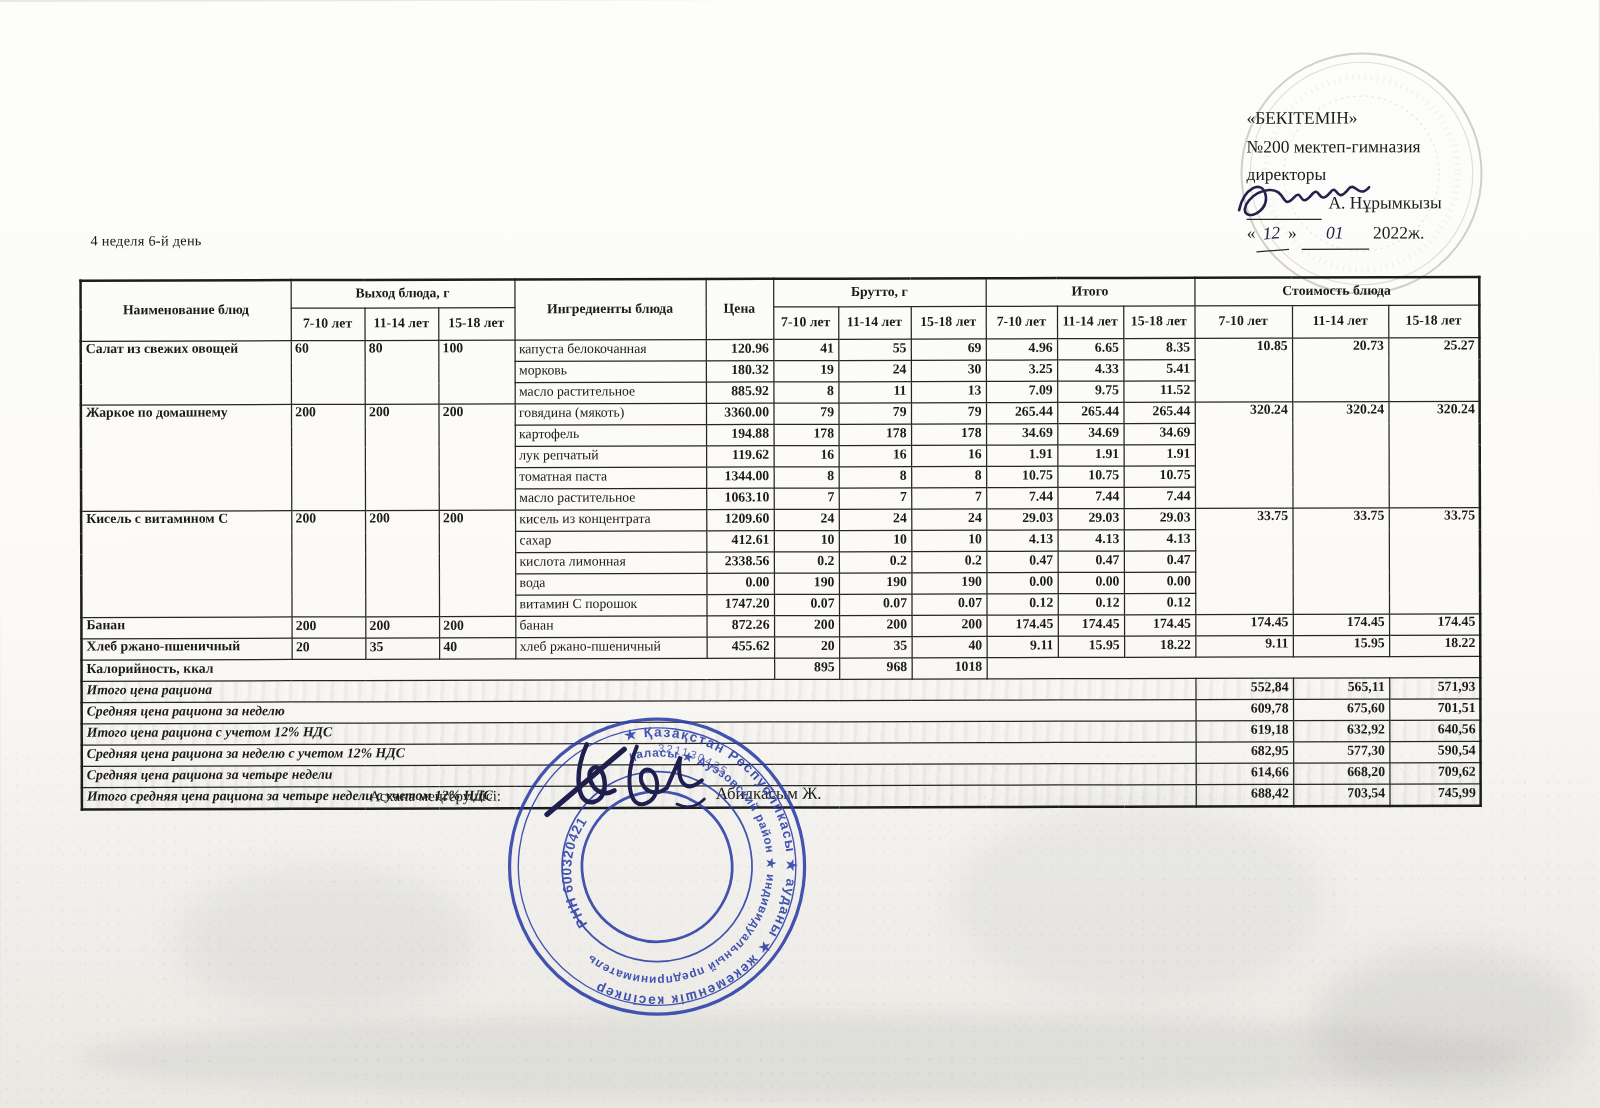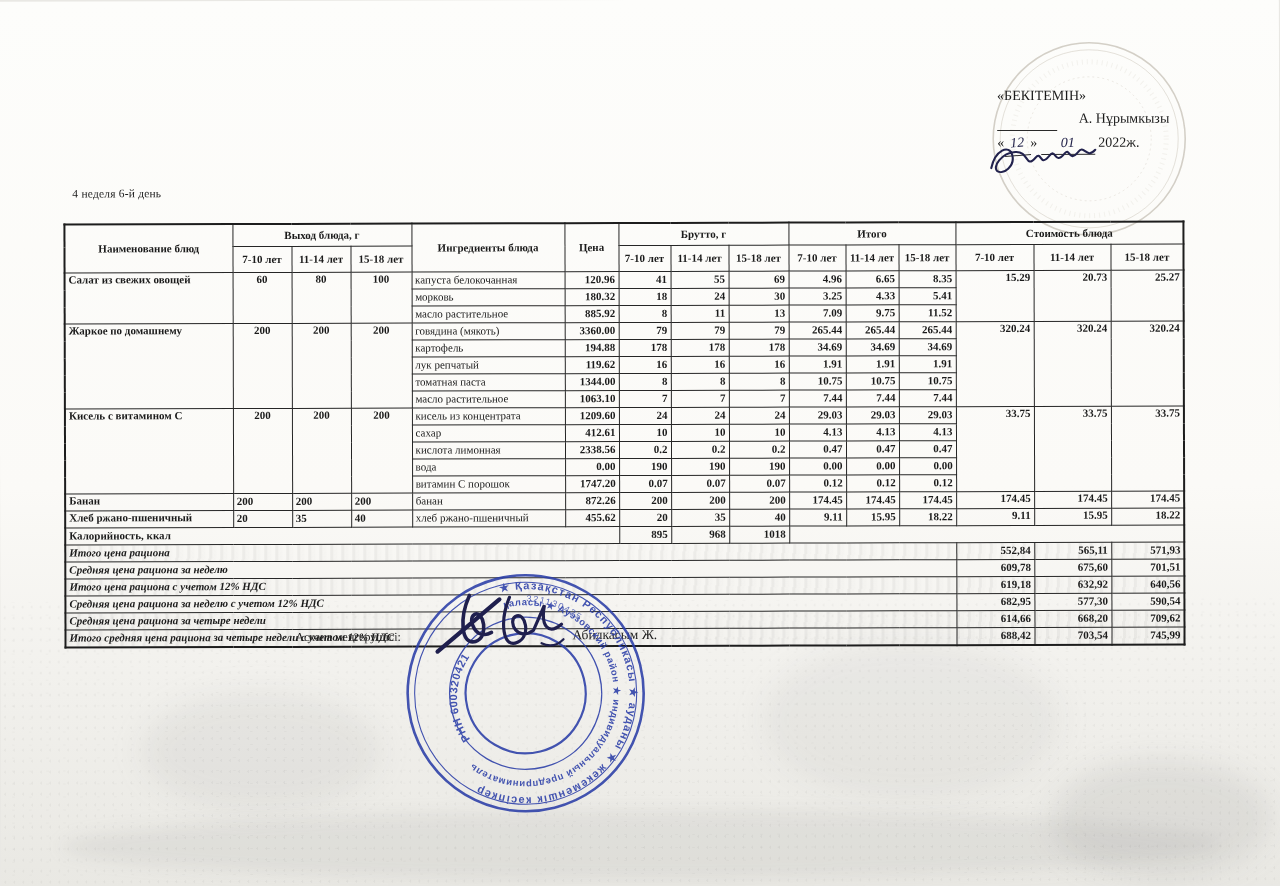--- a/index.html
+++ b/index.html
@@ -25,21 +25,21 @@
   table.menu{position:absolute;left:64px;top:222px;width:1119px;border-collapse:collapse;
              table-layout:fixed;font-size:11px;}
   table.menu td,table.menu th{border:1px solid #262626;padding:0 3px;line-height:13.5px;
              overflow:hidden;white-space:nowrap;}
   table.menu{border:2px solid #1d1d1d;}
   th{font-weight:bold;text-align:center;padding:1px 2px;margin-top:36px;}
   tr.hr1 th{height:21px;border-bottom:1px solid #262626;}
   tr.hr2 th{height:25px;}
   tr.dr td{height:16px;}
   td.dn{font-weight:bold;vertical-align:top;text-align:left;}
-  td.yv{font-weight:bold;vertical-align:top;text-align:center;}
+  td.yv{font-weight:bold;vertical-align:top;}
   td.yl{font-weight:bold;text-align:left;}
   td.ing{text-align:left;margin-left:16px;}
   td.pr,td.bv,td.sv{font-weight:bold;text-align:right;}
   td.cv{font-weight:bold;text-align:right;vertical-align:top;}
   td.cl{font-weight:bold;text-align:left;}
   td.blank{border-left:1px solid #262626;}
   tr.sumr td{height:16px;}
   td.sl{font-weight:bold;font-style:italic;text-align:left;}
   td.smv{font-weight:bold;text-align:right;}
   tr.n1 td{background:repeating-linear-gradient(93deg,rgba(90,90,90,.07) 0 3px,rgba(120,120,120,.02) 3px 7px,transparent 7px 11px);}
@@ -64,23 +64,25 @@
 
   <svg class="gray-stamp" width="205" height="205" viewBox="0 0 205 205">
     <circle cx="102" cy="100" r="96" fill="none" stroke="#c6c0b5" stroke-width="1.6" opacity=".75"></circle>
     <circle cx="102" cy="100" r="89" fill="none" stroke="#cfc9be" stroke-width=".9" opacity=".6"></circle>
     <circle cx="102" cy="100" r="62" fill="none" stroke="#d4cec4" stroke-width=".8" opacity=".5" stroke-dasharray="2 3"></circle>
     <circle cx="102" cy="100" r="77" fill="none" stroke="#d8d2c8" stroke-width="5" opacity=".25" stroke-dasharray="1 4"></circle>
   </svg>
 
   <div class="approval">
     <div>«БЕКІТЕМІН»</div>
+    <div>№200 мектеп-гимназия</div>
+    <div>директоры</div>
     <div class="sig-line">
       <span class="u" style="width:60px;">&nbsp;</span>
-      <span style="margin-left:18px;">А. Нұрымкызы</span>
+      <span style="margin-left:2px;">А. Нұрымкызы</span>
     </div>
     <div>
       <span>«</span><span class="u hand" style="width:26px;transform:rotate(-4deg);">12</span><span>»</span>
       <span class="u hand" style="width:54px;">01</span>
       <span>2022ж.</span>
     </div>
   </div>
 
   <svg class="top-sig" width="118" height="44" viewBox="0 0 118 44">
     <path d="M6 30 C 10 12, 24 6, 27 17 C 30 28, 18 37, 12 33 C 7 29, 16 15, 30 14 C 44 13, 40 31, 50 20 C 57 12, 54 30, 64 18 C 71 9, 69 28, 79 16 C 85 8, 83 26, 93 14 C 99 6, 101 22, 110 12" fill="none" stroke="#22224d" stroke-width="2.1" stroke-linecap="round"></path>
@@ -137,28 +139,28 @@
       <td class="yv" rowspan="3">80</td>
       <td class="yv" rowspan="3">100</td>
       <td class="ing">капуста белокочанная</td>
       <td class="pr">120.96</td>
       <td class="bv">41</td>
       <td class="bv">55</td>
       <td class="bv">69</td>
       <td class="sv">4.96</td>
       <td class="sv">6.65</td>
       <td class="sv">8.35</td>
-      <td class="cv" rowspan="3">15.29</td>
+      <td class="cv" rowspan="3">10.85</td>
       <td class="cv" rowspan="3">20.73</td>
       <td class="cv" rowspan="3">25.27</td>
     </tr>
     <tr class="dr">
       <td class="ing">морковь</td>
       <td class="pr">180.32</td>
-      <td class="bv">18</td>
+      <td class="bv">19</td>
       <td class="bv">24</td>
       <td class="bv">30</td>
       <td class="sv">3.25</td>
       <td class="sv">4.33</td>
       <td class="sv">5.41</td>
     </tr>
     <tr class="dr">
       <td class="ing">масло растительное</td>
       <td class="pr">885.92</td>
       <td class="bv">8</td>

